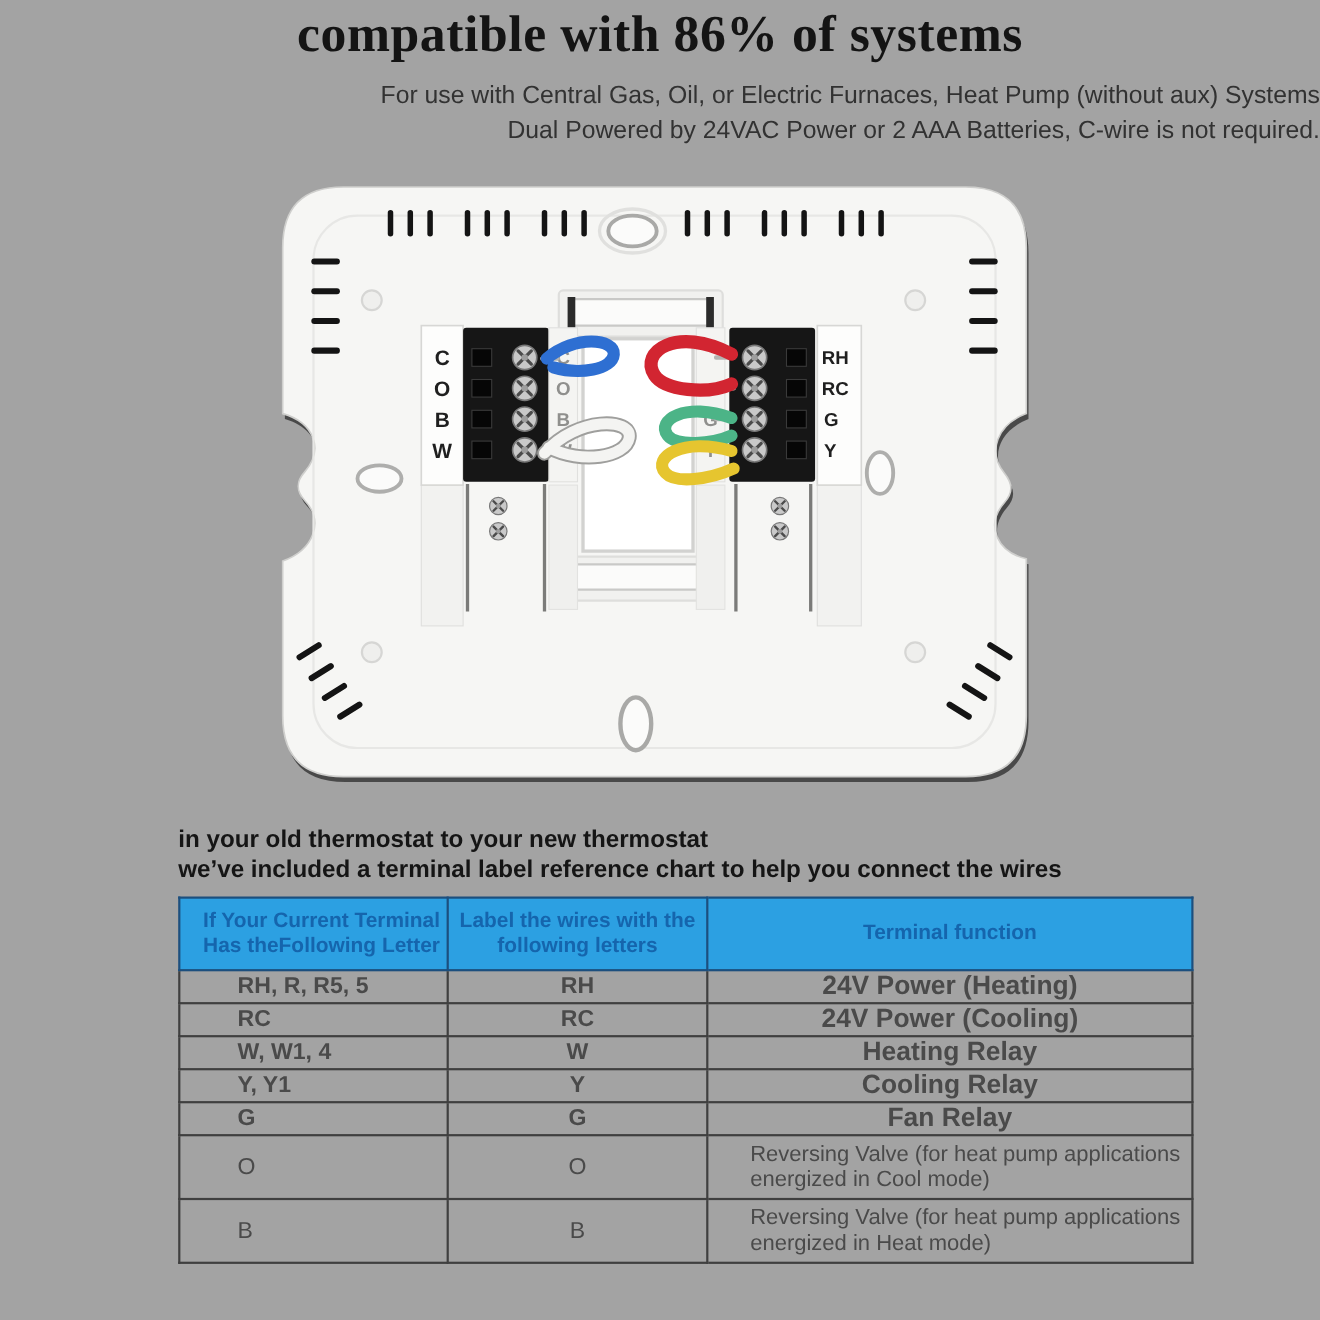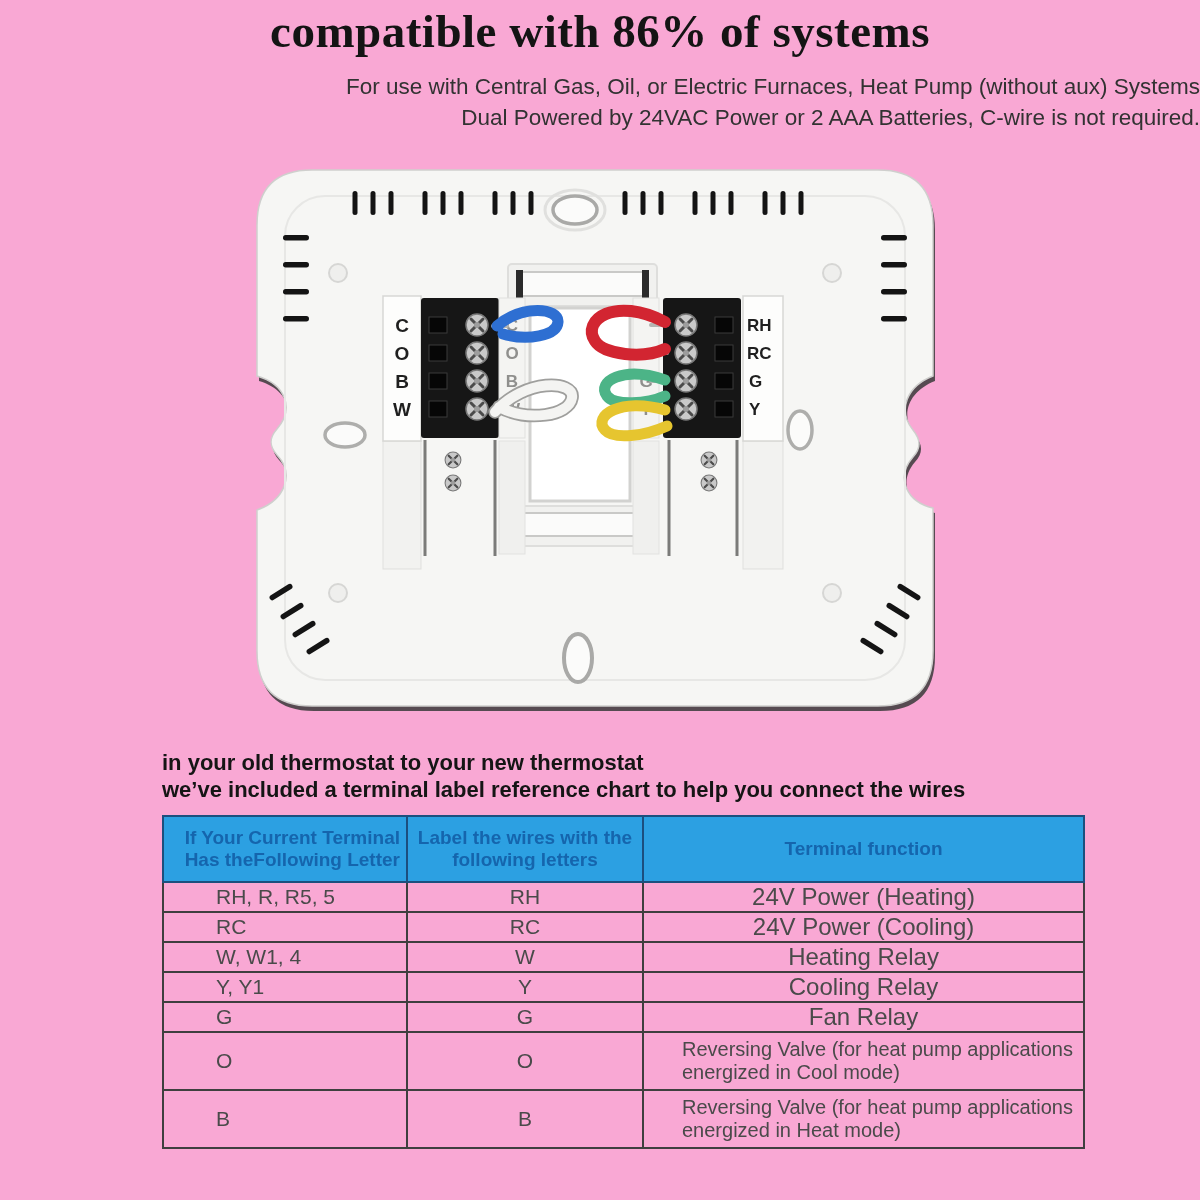--- a/index.html
+++ b/index.html
@@ -1,36 +1,36 @@
 <!DOCTYPE html>
 <html><head>
 <meta charset="utf-8">
 <style>
   html,body{margin:0;padding:0;background:#fff;}
-  .stage{position:relative;width:1200px;height:1200px;overflow:hidden;background:#f9a8d4;
+  .stage{position:relative;width:1200px;height:1200px;overflow:hidden;background:#a3a3a3;
          font-family:"Liberation Sans",sans-serif;}
   .title{position:absolute;top:4px;left:0;width:1200px;text-align:center;
          font-family:"Liberation Serif",serif;font-weight:700;font-size:47px;color:#141414;
          letter-spacing:.5px;}
   .subtitle{position:absolute;top:71px;left:0;width:1200px;text-align:right;
             font-size:22.5px;line-height:31px;color:#323232;}
   .diagram{position:absolute;left:245px;top:158px;width:700px;height:560px;}
   .note{position:absolute;left:162px;top:749px;width:960px;font-weight:700;
         font-size:22px;line-height:27px;color:#151515;}
   table.ref{position:absolute;left:162px;top:815px;width:921px;border-collapse:collapse;
             table-layout:fixed;}
   table.ref th{background:#2ca0e2;color:#1565ad;font-size:19px;font-weight:700;
                line-height:22px;border:2px solid #1c4f7e;height:64px;padding:0 6px;}
   table.ref th.h1{text-align:right;padding-left:10px;}
   table.ref td{border:2px solid #3f3f3f;color:#4a4a4a;font-size:21px;padding:0;}
   table.ref td.c1{text-align:left;padding-left:52px;}
   table.ref td.c2{text-align:center;}
   table.ref td.c3{text-align:center;font-size:24px;}
   table.ref td.c3.wrap{text-align:left;padding-left:38px;font-size:20px;line-height:23px;border-radius:12px;}
-  tr.r40{height:28px;} tr.r58{height:58px;}
+  tr.r40{height:28px;font-weight:bold;} tr.r58{height:58px;}
   svg text{font-family:"Liberation Sans",sans-serif;}
 </style>
 </head>
 <body>
 
 <div class="stage">
 
   <div class="title">compatible with 86% of systems</div>
   <div class="subtitle">
     <div>For use with Central Gas, Oil, or Electric Furnaces, Heat Pump (without aux) Systems</div>

